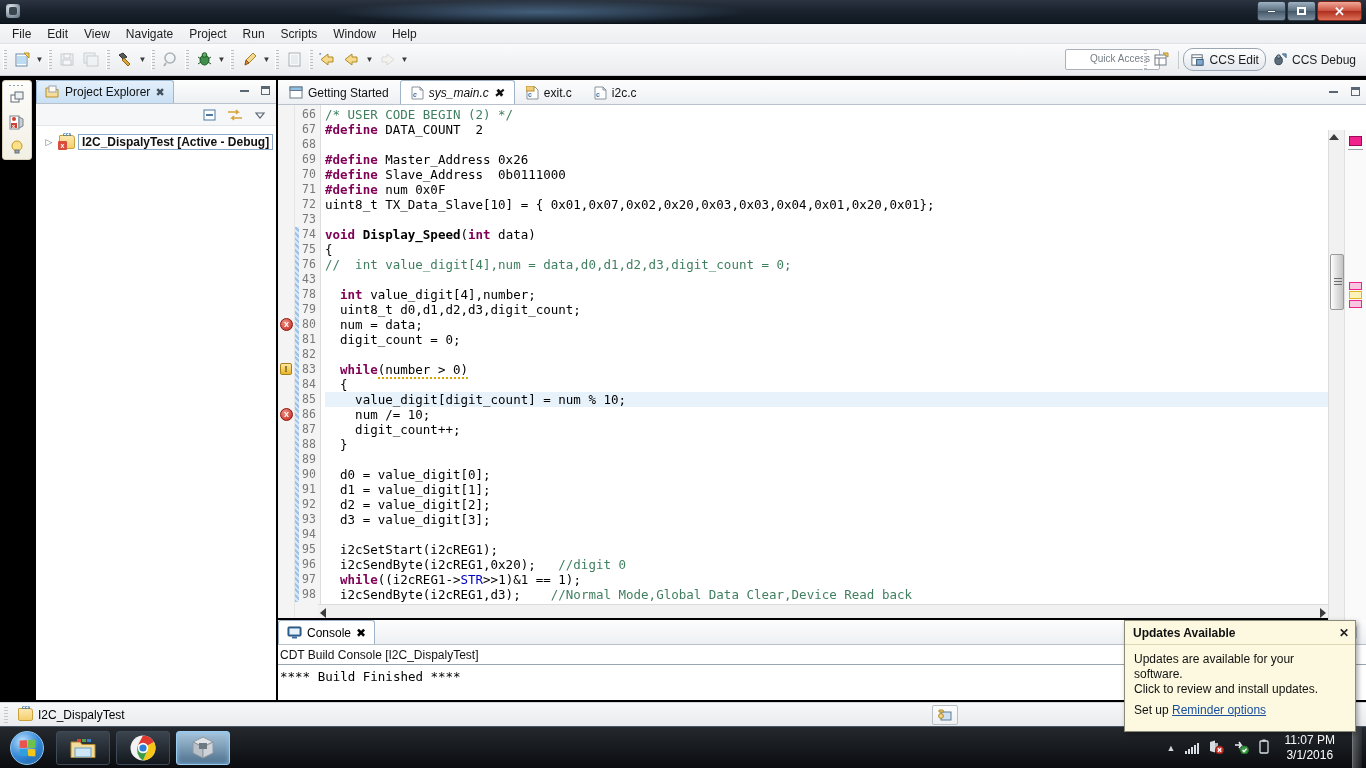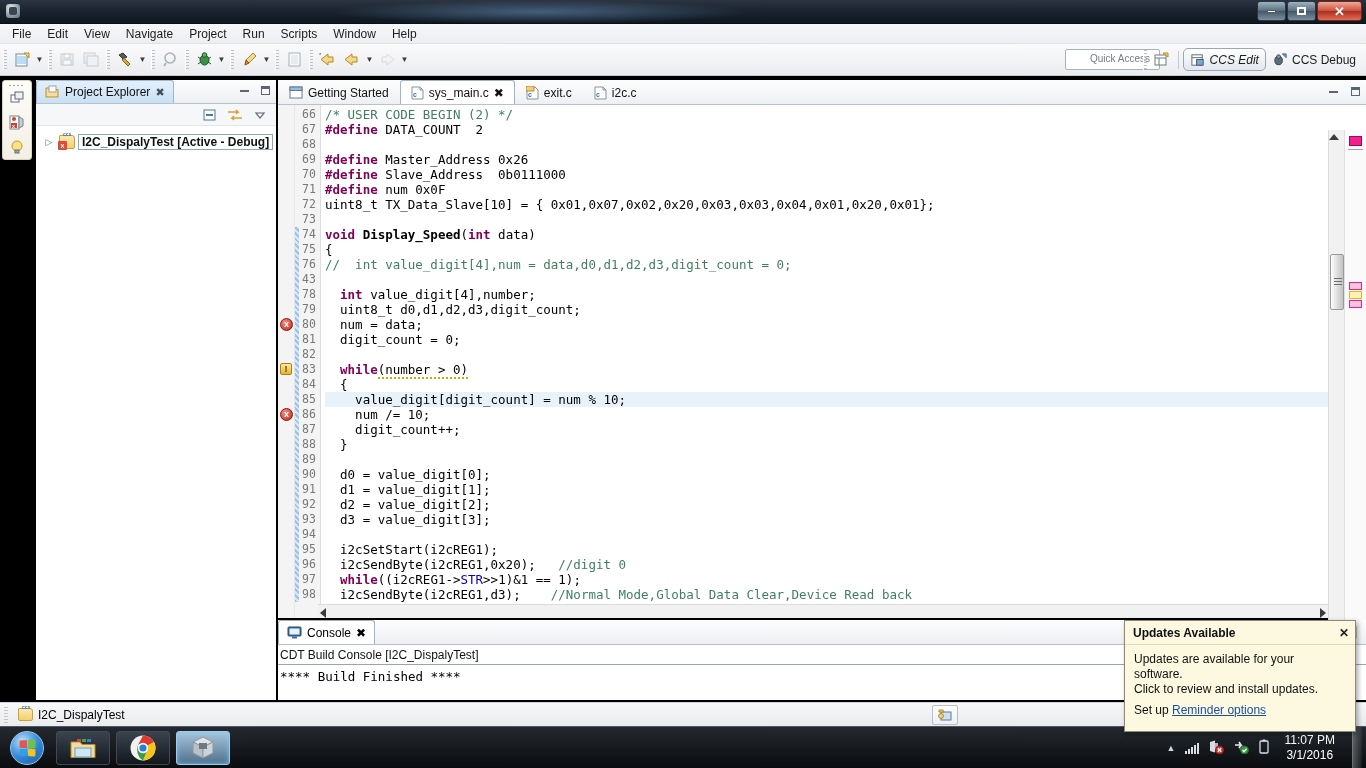--- a/index.html
+++ b/index.html
@@ -96,21 +96,21 @@
     border: 1px solid #a9b2bb; border-radius: 2px;
     font-size: 10px; color: #767d85; padding: 3px 0 0 24px;
   }
   .persp-bar { position: absolute; right: 4px; top: 4px; display: flex; align-items: center; }
   .persp-btn {
     display: flex; align-items: center; gap: 4px; height: 23px; padding: 0 6px;
     font-size: 12px; color: #1d1d1d;
   }
   .persp-btn.selected {
     background: linear-gradient(to bottom,#ffffff,#e2e7ed);
-    border: 1px solid #9aa6b2; border-radius: 5px; font-style: italic;
+    border: 1px solid #9aa6b2; border-radius: 10px;
   }
 
   
   .fast-view {
     position: absolute; left: 2px; top: 80px; width: 30px; height: 80px;
     background: linear-gradient(to bottom,#fdfdfb,#f2efe4);
     border: 1px solid #d9d2bb; border-radius: 3px;
     display: flex; flex-direction: column; align-items: center; padding-top: 4px; gap: 5px;
   }
   .fv-dots {
@@ -174,21 +174,21 @@
   .etabbar {
     height: 25px; background: linear-gradient(to bottom,#fdfdfd,#edf0f3);
     display: flex; align-items: flex-end; position: relative;
     border-bottom: 1px solid #b9c2cb;
   }
   .etab {
     height: 24px; display: flex; align-items: center; gap: 5px; padding: 0 10px;
     font-size: 12px; color: #111; border: 1px solid transparent; border-bottom: none;
   }
   .etab.active {
-    background: #fff; border-color: #9fb4c8; border-radius: 3px 3px 0 0;
+    background: #fff; border-color: #9fb4c8; border-radius: 3px 3px 0 0; font-style: italic;
   }
   .etab-ctrls { position: absolute; right: 4px; top: 5px; display: flex; gap: 9px; }
 
   .ebody { position: relative; height: 513px; background: #fff; display: flex; }
   .gutter-marker {
     width: 17px; background: #f4f4f4; border-right: 1px solid #e6e6e6;
     position: relative; padding-top: 2px;
   }
   .gutter-change {
     width: 4px; background: #f4f4f4; position: relative;

